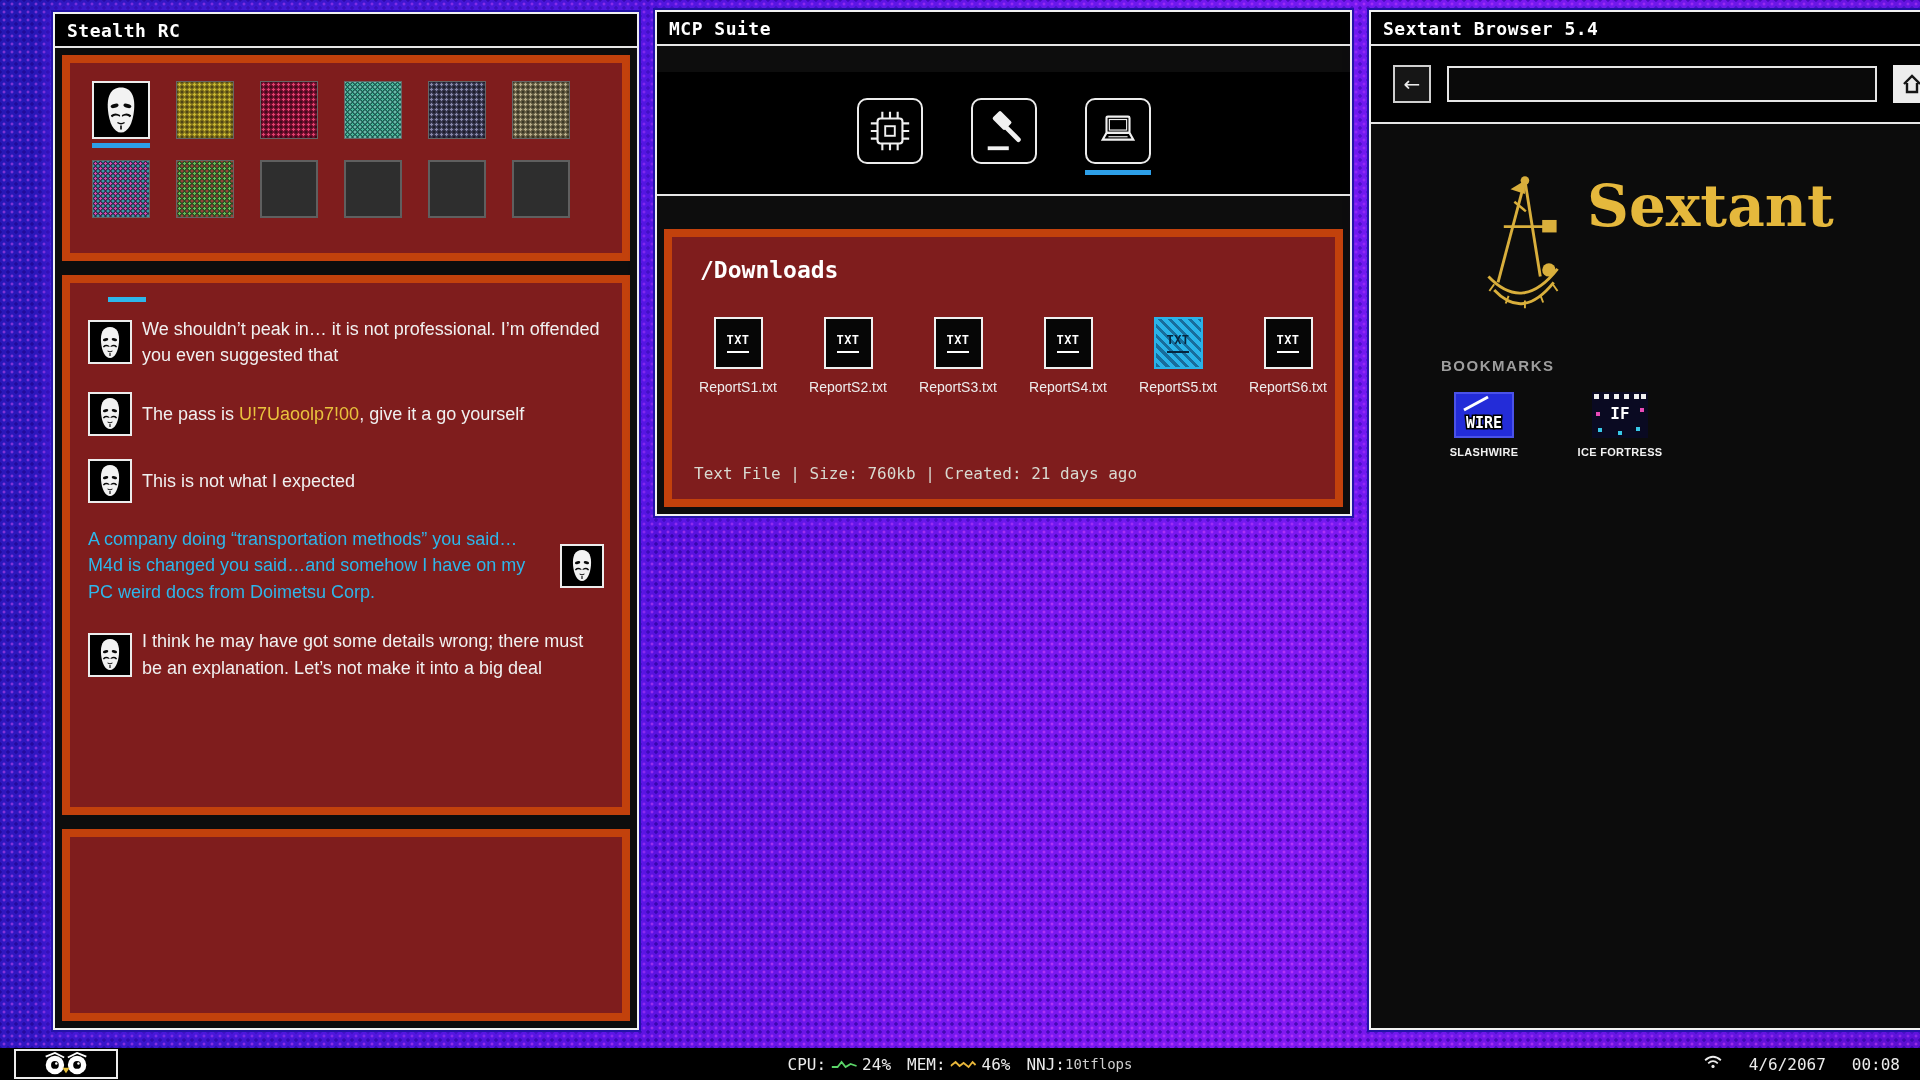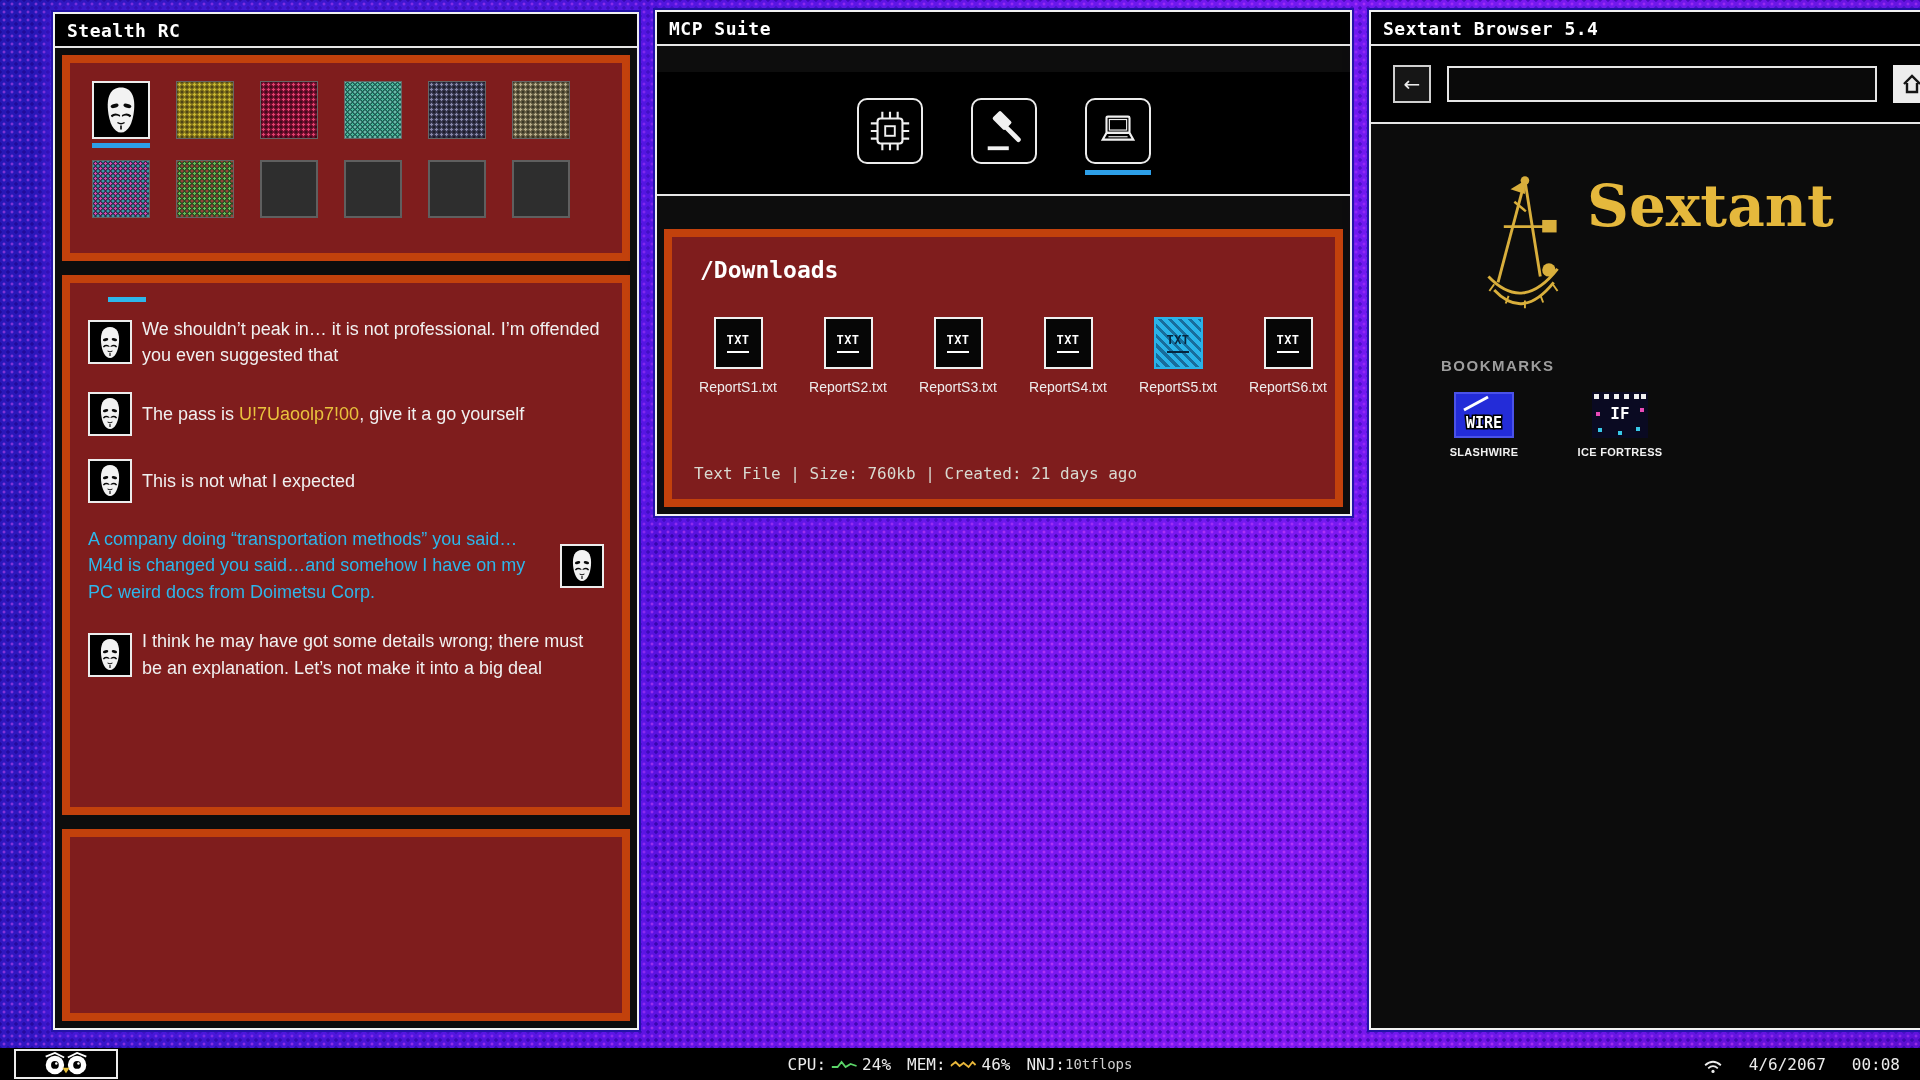--- a/index.html
+++ b/index.html
@@ -106,21 +106,21 @@
   .taskbar { position:absolute; left:0; bottom:0; width:1920px; height:32px; background:#000;
     display:flex; align-items:center; font:16px "DejaVu Sans Mono",monospace; color:#ececec; }
   .owl-box { width:104px; height:30px; margin-left:14px; border:2px solid #ececec; background:#000;
     display:flex; align-items:center; justify-content:center; }
   .owl-svg { width:58px; height:24px; }
   .task-center { position:absolute; left:50%; transform:translateX(-50%);
     display:flex; align-items:center; }
   .stat-group { display:flex; align-items:center; gap:5px; margin-right:16px; }
   .spark { width:26px; height:12px; }
   .nnj-value { font-size:14px; color:#cfcfcf; }
-  .task-right { margin-left:auto; display:flex; align-items:flex-end; gap:26px; padding-right:20px; }
+  .task-right { margin-left:auto; display:flex; align-items:flex-start; gap:26px; padding-right:20px; }
   .wifi-svg { width:20px; height:14px; }
 </style>
 </head>
 <body>
 
 <div class="desktop">
 
   <div class="window" id="win-stealth">
     <div class="titlebar">
       <span>Stealth RC</span>

